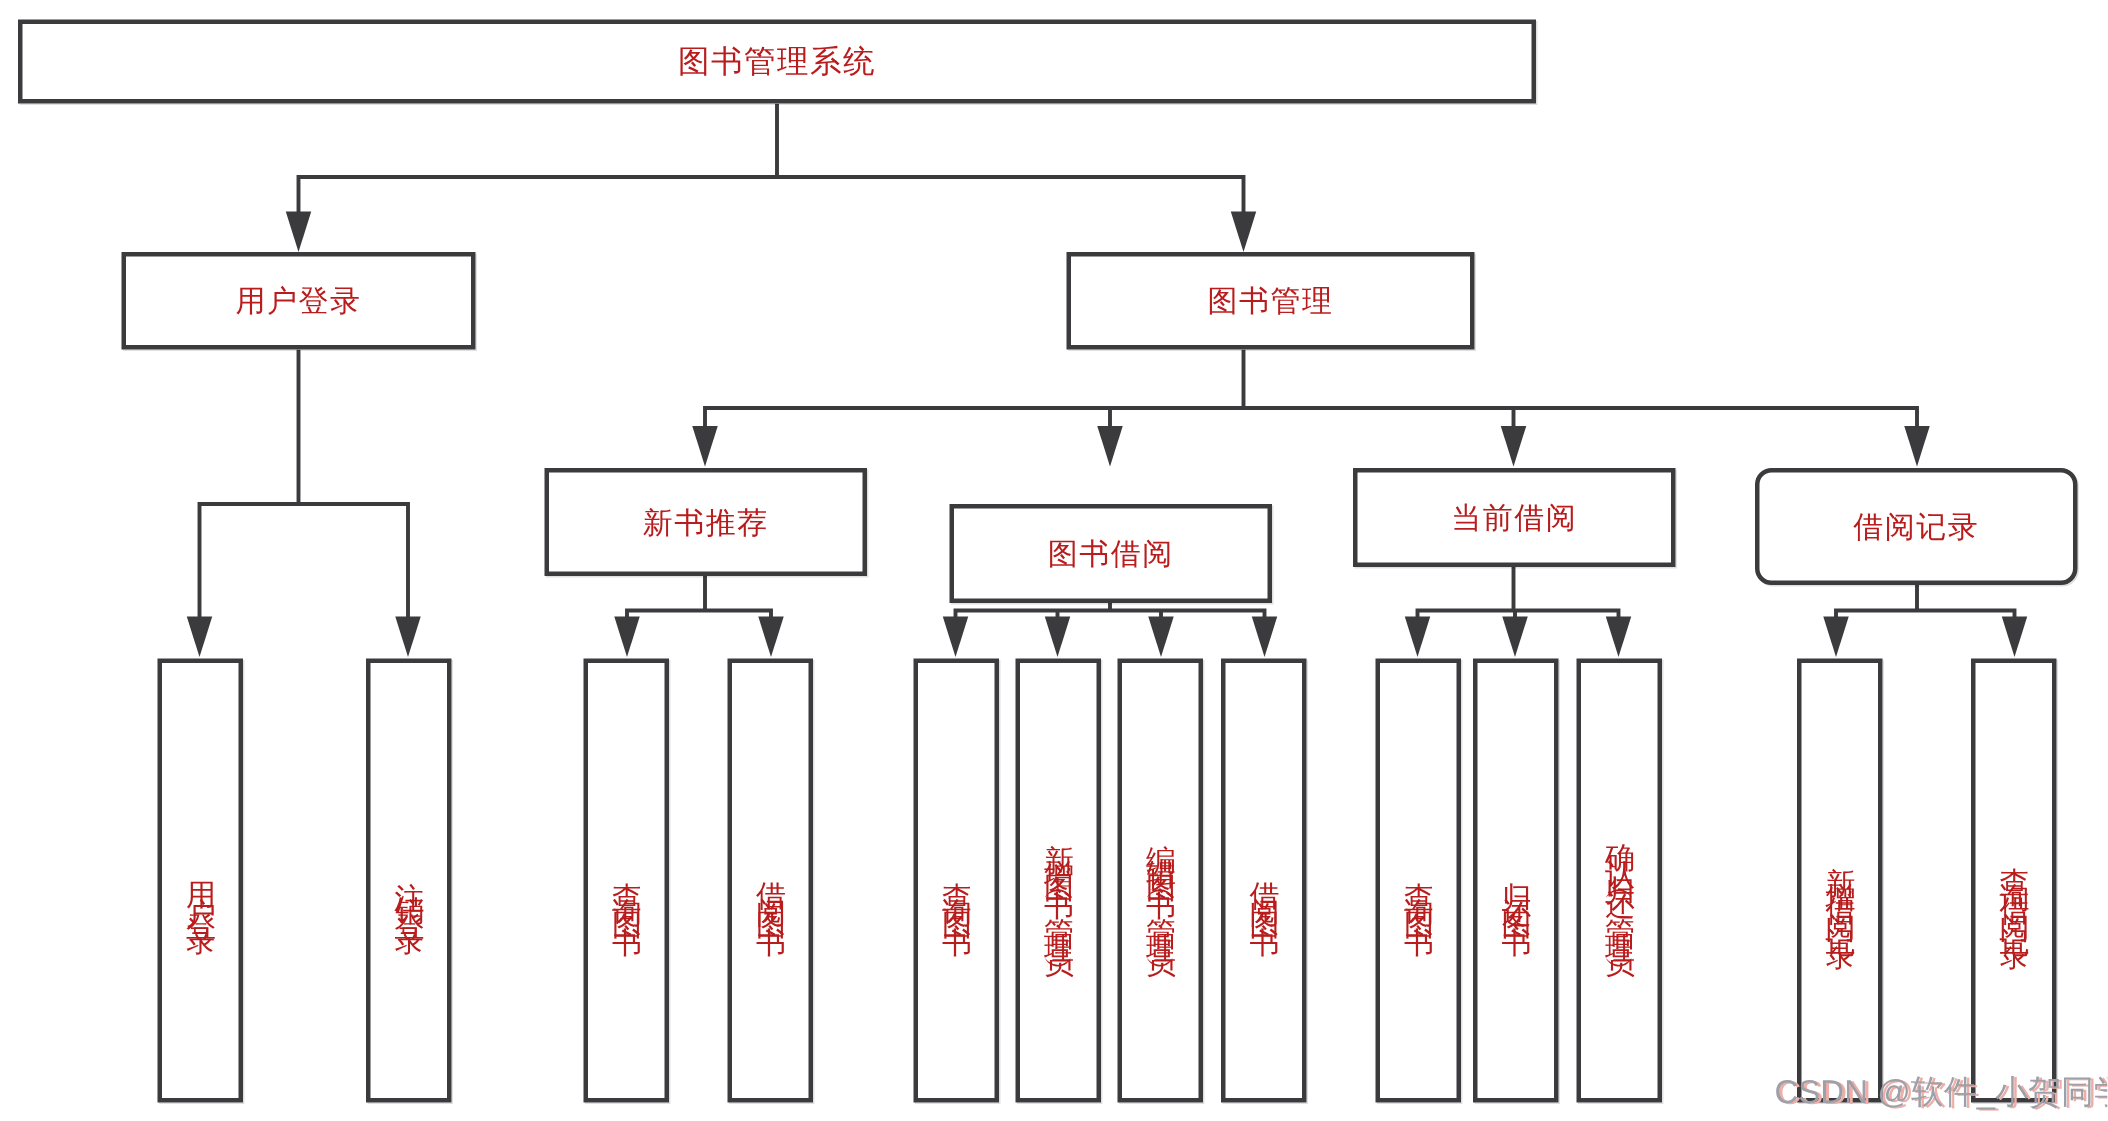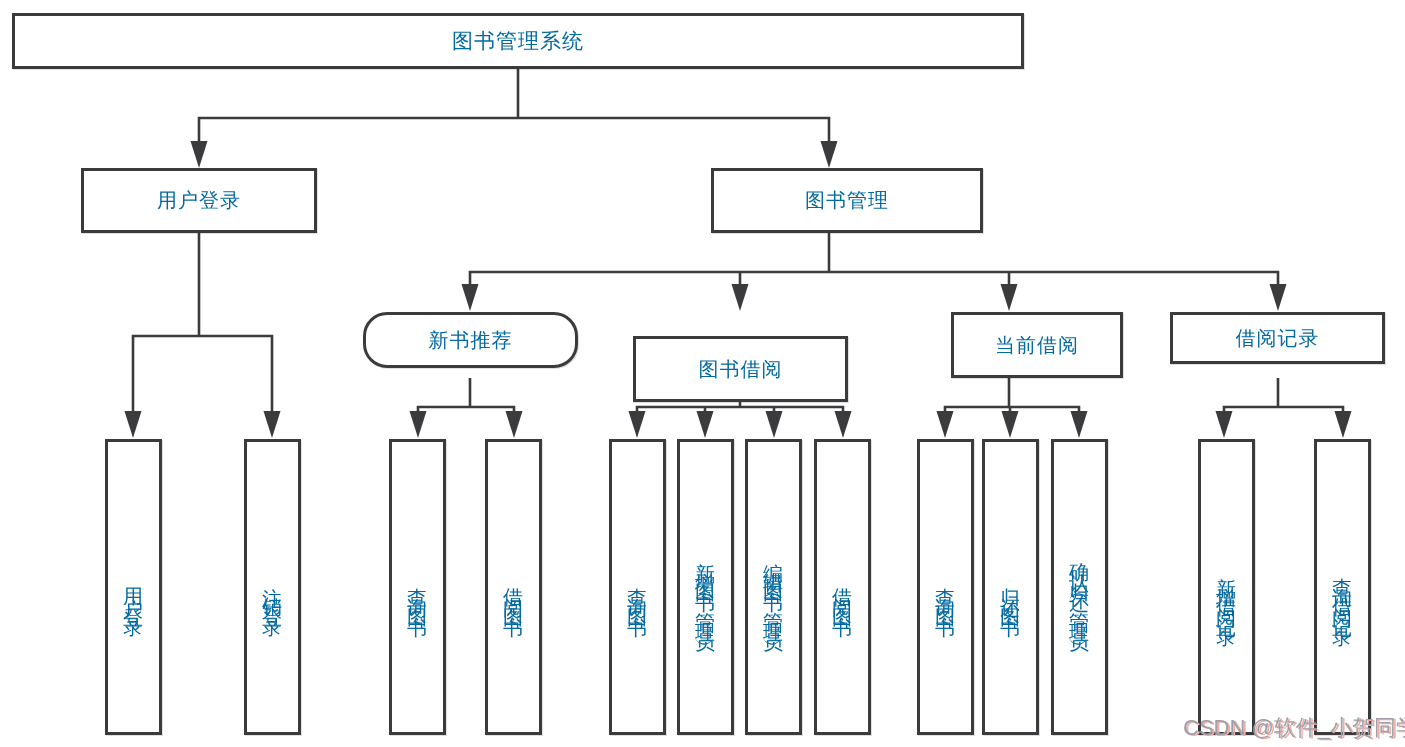--- a/index.html
+++ b/index.html
@@ -15,21 +15,21 @@
     position: absolute;
     left: 0; top: 0;
     width: 1405px; height: 747px;
     z-index: 0;
   }
   .node {
     position: absolute;
     box-sizing: border-box;
     background: #ffffff;
     border: 3px solid #3b3b3e;
-    color: #0369a1;
+    color: #b91c1c;
     display: flex;
     align-items: center;
     justify-content: center;
     z-index: 1;
     box-shadow: 1px 1px 0 rgba(0,0,0,0.12);
   }
   .hbox {
     font-size: 20px;
     letter-spacing: 1px;
     white-space: nowrap;
@@ -92,24 +92,24 @@
       <polygon points="1215.5,411 1232.5,411 1224,438"></polygon>
       <polygon points="1334.5,411 1351.5,411 1343,438"></polygon>
     </g>
   </svg>
 
   <div class="node hbox rootbox" style="left:12px; top:13px; width:1012px; height:56px;">图书管理系统</div>
 
   <div class="node hbox" style="left:81px; top:168px; width:236px; height:65px;">用户登录</div>
   <div class="node hbox" style="left:711px; top:168px; width:272px; height:65px;">图书管理</div>
 
-  <div class="node hbox" style="left:363px; top:312px; width:215px; height:56px;border-radius:24px;">新书推荐</div>
+  <div class="node hbox" style="left:363px; top:312px; width:215px; height:72px;">新书推荐</div>
   <div class="node hbox" style="left:633px; top:312px; width:215px; height:66px;margin-top:24px;">图书借阅</div>
-  <div class="node hbox" style="left:951px; top:312px; width:172px; height:66px;font-family:Liberation Serif, serif;">当前借阅</div>
-  <div class="node hbox" style="left:1170px; top:312px; width:215px; height:52px;">借阅记录</div>
+  <div class="node hbox" style="left:902px; top:312px; width:215px; height:66px;font-family:Liberation Serif, serif;">当前借阅</div>
+  <div class="node hbox" style="left:1170px; top:312px; width:215px; height:78px;border-radius:11px;">借阅记录</div>
 
   <div class="node vbox" style="left:105px; top:439px; width:57px; height:296px;">用户登录</div>
   <div class="node vbox" style="left:244px; top:439px; width:57px; height:296px;">注销登录</div>
 
   <div class="node vbox" style="left:389px; top:439px; width:57px; height:296px;">查询图书</div>
   <div class="node vbox" style="left:485px; top:439px; width:57px; height:296px;">借阅图书</div>
 
   <div class="node vbox" style="left:609px; top:439px; width:57px; height:296px;">查询图书</div>
   <div class="node vbox" style="left:677px; top:439px; width:57px; height:296px;">新增图书（管理员）</div>
   <div class="node vbox" style="left:745px; top:439px; width:57px; height:296px;">编辑图书（管理员）</div>

